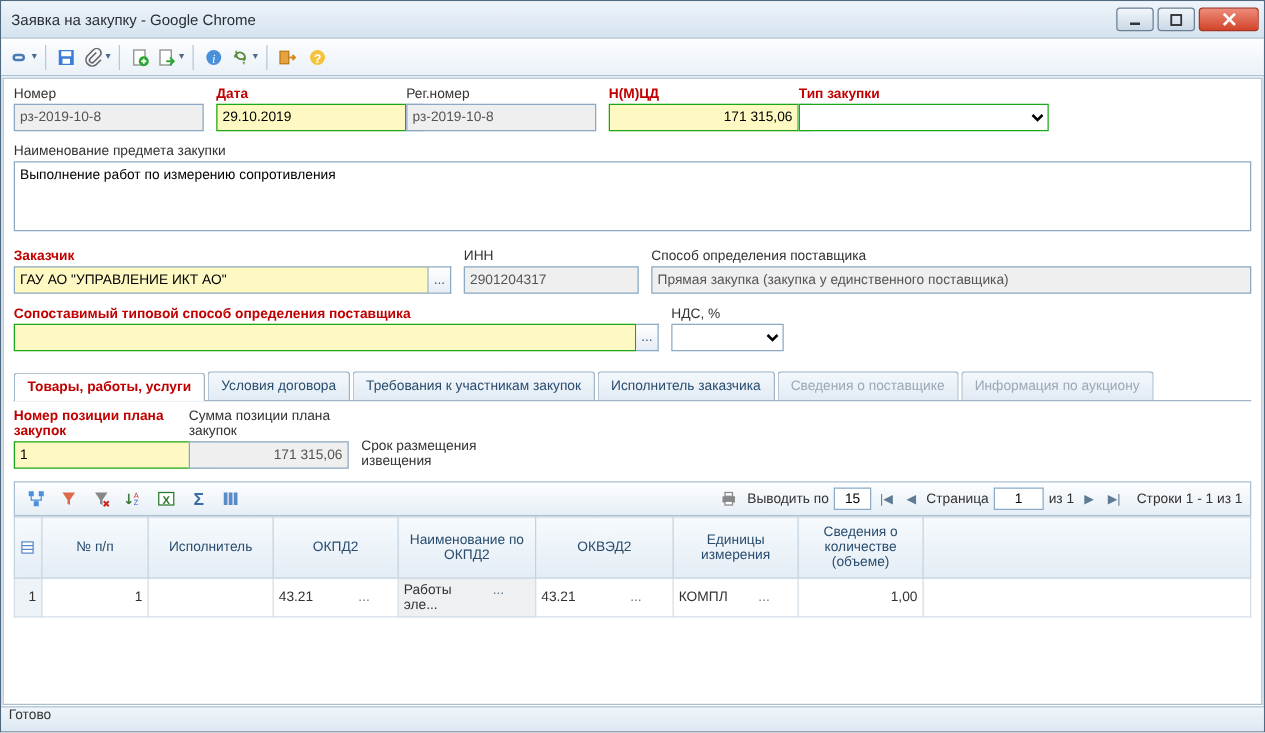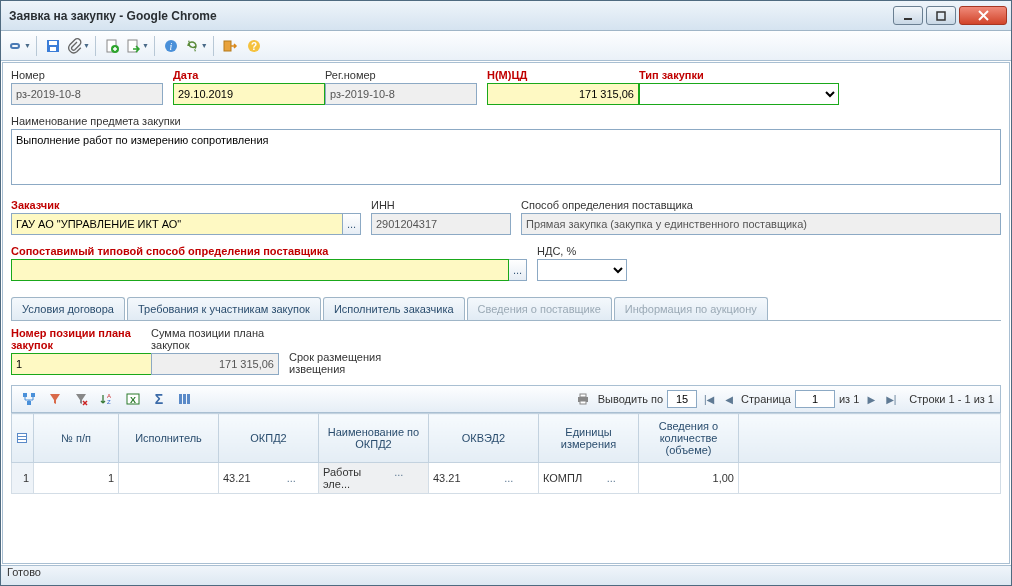--- a/index.html
+++ b/index.html
@@ -1,20 +1,20 @@
 <!DOCTYPE html>
 <html><head>
 <meta charset="utf-8">
 <style>
 * { box-sizing: border-box; margin:0; padding:0; }
 body { font-family: Tahoma, Arial, sans-serif; font-size: 11px; color:#333; background:#d1d9e0; overflow:hidden; }
 
 
 .window { width:1012px; height:586px; border:1px solid #4f6a80; background:#fff; display:flex; flex-direction:column; }
-.titlebar { height:30px; background:linear-gradient(#eef4fa,#d5e3f0); border-bottom:1px solid #9fb5c7; display:flex; align-items:center; padding:0 4px 0 8px; color:#2a2f33; font-size:12px;font-weight:bold; }
+.titlebar { height:30px; background:linear-gradient(#eef4fa,#d5e3f0); border-bottom:1px solid #9fb5c7; display:flex; align-items:center; padding:0 4px 0 8px; color:#2a2f33; font-size:12px; }
 .titlebar .title-text { flex:1; }
 .win-btns { display:flex; gap:3px; }
 .win-btn { width:30px; height:19px; border:1px solid #6a7f92; border-radius:3px; background:linear-gradient(#f2f6fa,#c9d8e6); display:flex; align-items:center; justify-content:center; color:#3a3a3a; font-weight:bold; }
 .win-btn.close { background:linear-gradient(#f08b7a,#d1442a); color:#fff; border-color:#a63622; width:48px; }
 
 
 .toolbar { height:30px; background:linear-gradient(#fdfeff,#eaf1f8); border-bottom:1px solid #a9bfd2; display:flex; align-items:center; padding:0 6px; gap:2px; }
 .tb-btn { min-width:22px; height:22px; display:flex; align-items:center; justify-content:center; border-radius:2px; position:relative; }
 .tb-sep { width:1px; height:20px; background:#b8c8d6; margin:0 3px; }
 .dd-arrow { font-size:7px; color:#4a6a88; margin-left:1px; }
@@ -219,20 +219,21 @@
           <div class="pick-btn">...</div>
         </div>
       </div>
       <div class="field" style="width:90px">
         <label>НДС, %</label>
         <select class="sel"><option></option></select>
       </div>
     </div>
 
     <div class="tabs">
+      <div class="tab active">Товары, работы, услуги</div>
       <div class="tab">Условия договора</div>
       <div class="tab">Требования к участникам закупок</div>
       <div class="tab">Исполнитель заказчика</div>
       <div class="tab disabled">Сведения о поставщике</div>
       <div class="tab disabled">Информация по аукциону</div>
     </div>
 
     <div class="tabbody">
       <div class="row">
         <div class="field" style="width:130px">

